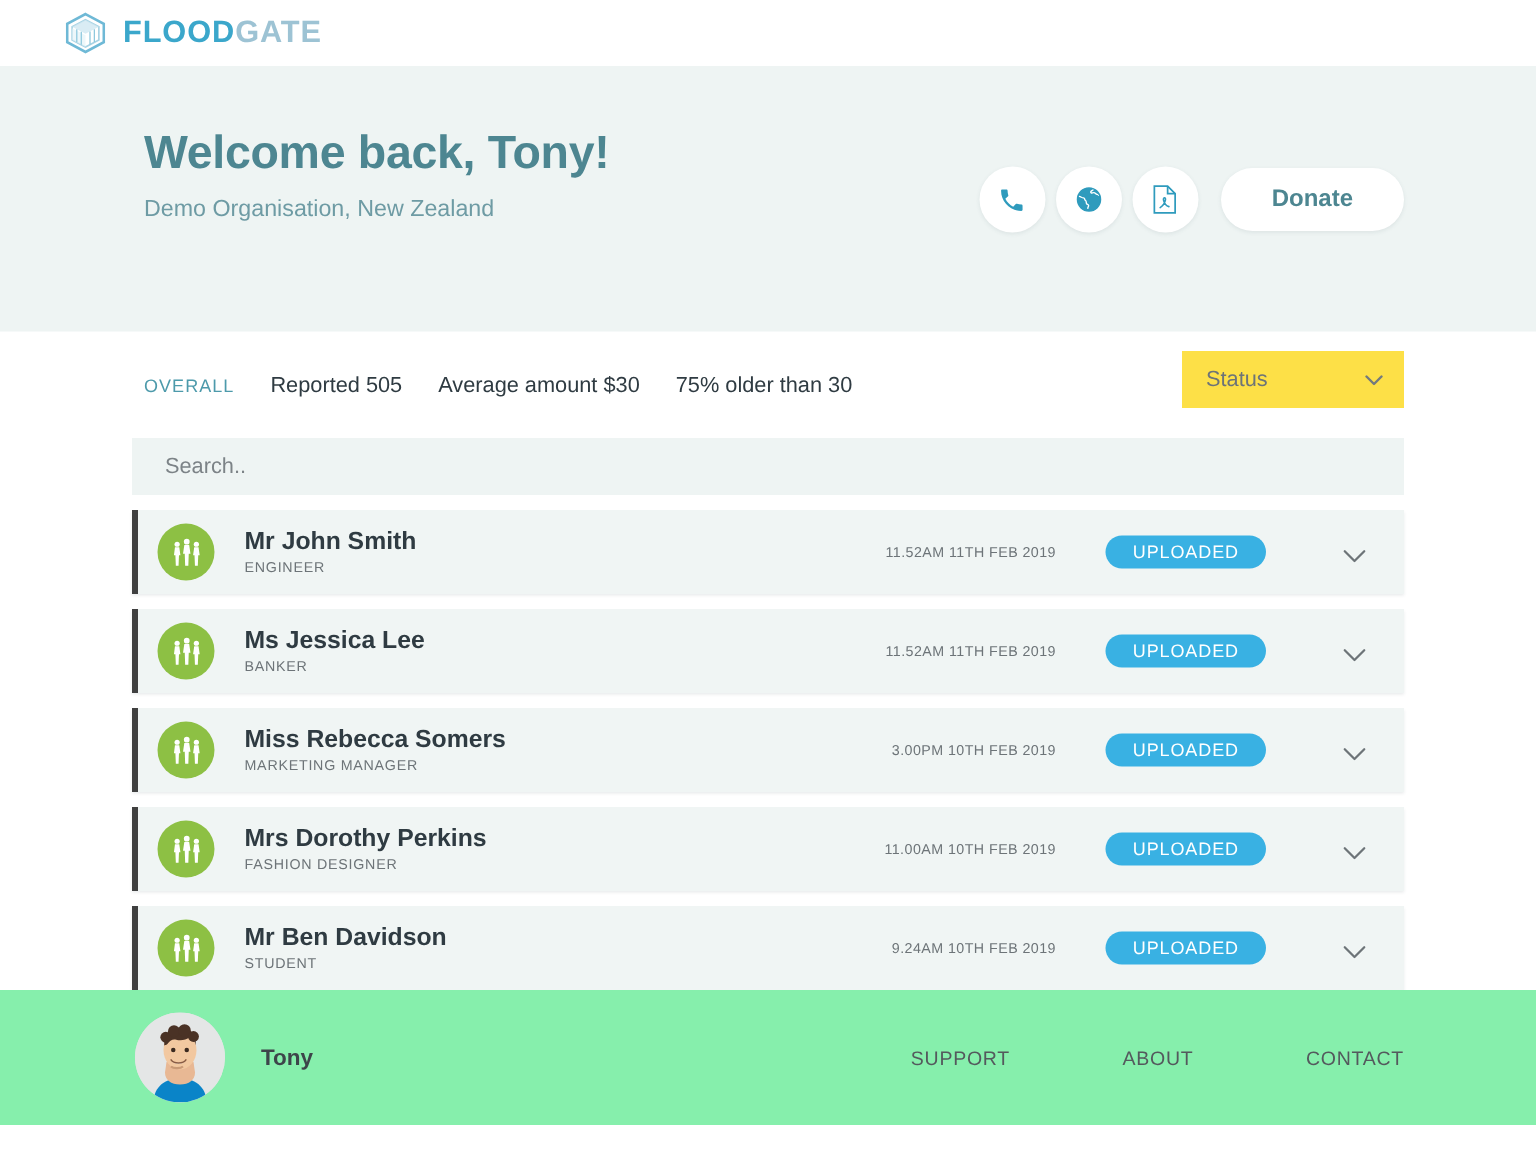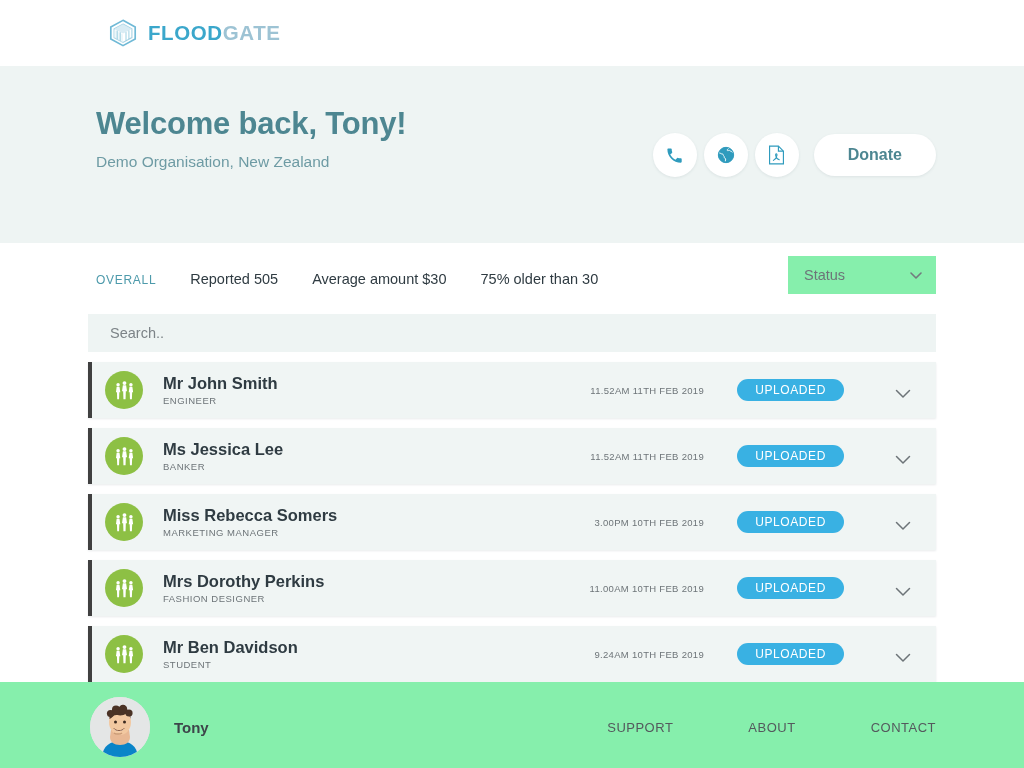--- a/index.html
+++ b/index.html
@@ -13,25 +13,25 @@
 
   body {
     font-family: "Liberation Sans", sans-serif;
     background: #ffffff;
     color: #333333;
     -webkit-font-smoothing: antialiased;
   }
 
   
   .topbar {
-    height: 66px;
+    height: 44px;
     background: #ffffff;
     display: flex;
     align-items: center;
-    padding-left: 108px;
+    padding-left: 42px;
   }
   .logo {
     display: flex;
     align-items: center;
     gap: 10px;
     cursor: pointer;
   }
   .logo-mark { width: 30px; height: 30px; display: block; }
   .logo-text {
     font-size: 20.5px;
@@ -155,35 +155,35 @@
   .stat-overall {
     font-size: 12px;
     color: #4d9aab;
     letter-spacing: 0.7px;
     font-weight: normal;
     padding-left: 8px;
   }
   .stat-item {
     font-size: 14.5px;
     color: #2f3b42;
-    margin-left: 34px;
+    margin-left: 24px;
   }
   .stat-item:first-of-type { margin-left: 28px; }
 
   .filters {
     position: absolute;
     right: 0;
     top: 13px;
     display: flex;
     gap: 8px;
   }
   .select-box {
     width: 148px;
     height: 38px;
-    background: #86efac;
+    background: #fde047;
     display: flex;
     align-items: center;
     justify-content: space-between;
     padding: 0 14px 0 16px;
     cursor: pointer;
     border: none;
     font-family: "Liberation Sans", sans-serif;
   }
   .select-box .sel-label {
     font-size: 14.5px;

